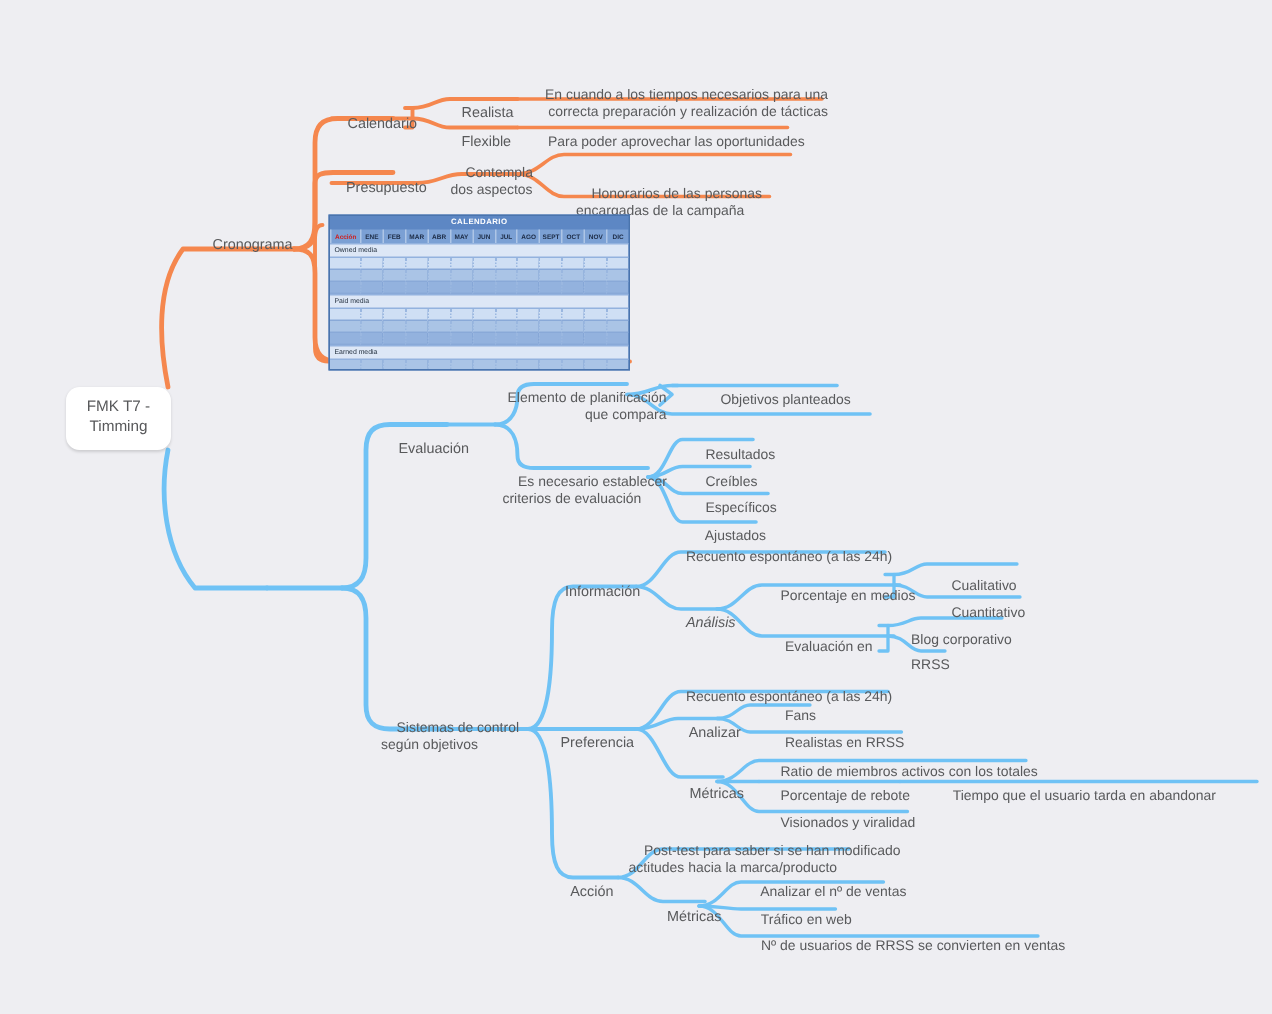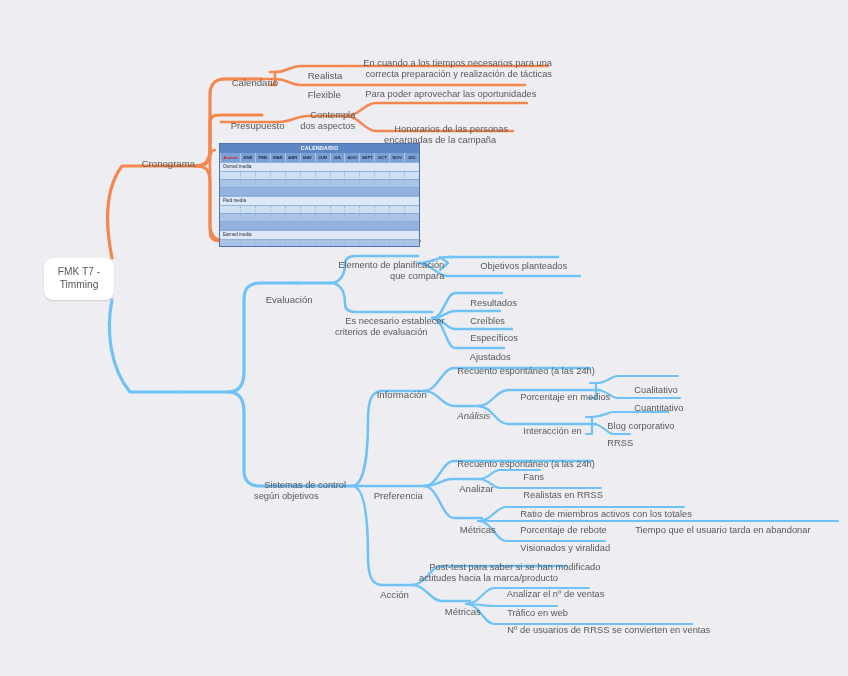--- a/index.html
+++ b/index.html
@@ -375,21 +375,21 @@
   <div class="node n-sm" style="left:510px;top:381px;">
     <span>Porcentaje en medios</span>
   </div>
   <div class="node n-sm" style="left:624px;top:374px;">
     <span>Cualitativo</span>
   </div>
   <div class="node n-sm" style="left:624px;top:392px;">
     <span>Cuantitativo</span>
   </div>
   <div class="node n-sm" style="left:513px;top:415px;">
-    <span>Interacción en</span>
+    <span>Evaluación en</span>
   </div>
   <div class="node n-sm" style="left:597px;top:410px;">
     <span>Blog corporativo</span>
   </div>
   <div class="node n-sm" style="left:597px;top:427px;">
     <span>RRSS</span>
   </div>
 
   <div class="node n-lbl" style="left:363px;top:479px;">
     <span>Preferencia</span>

